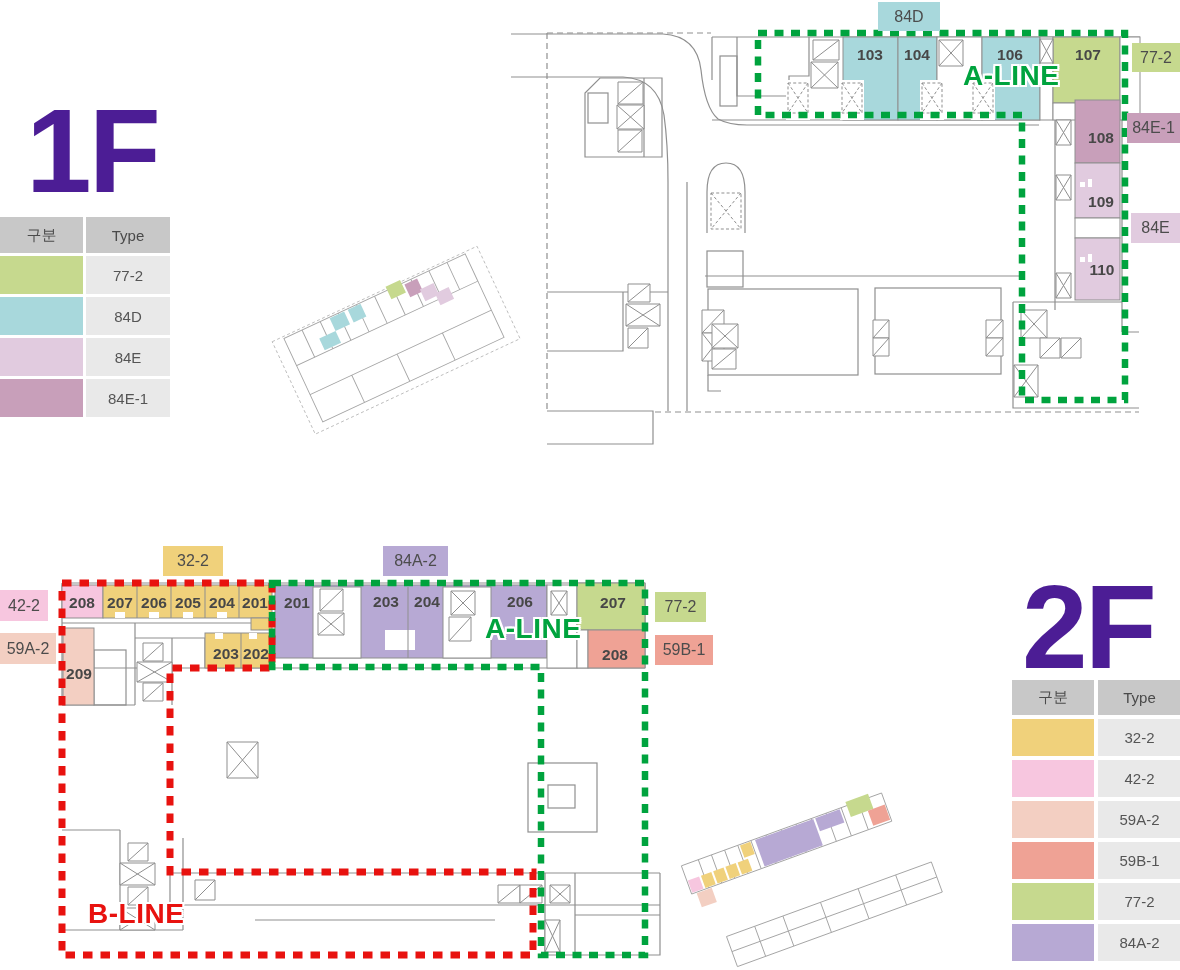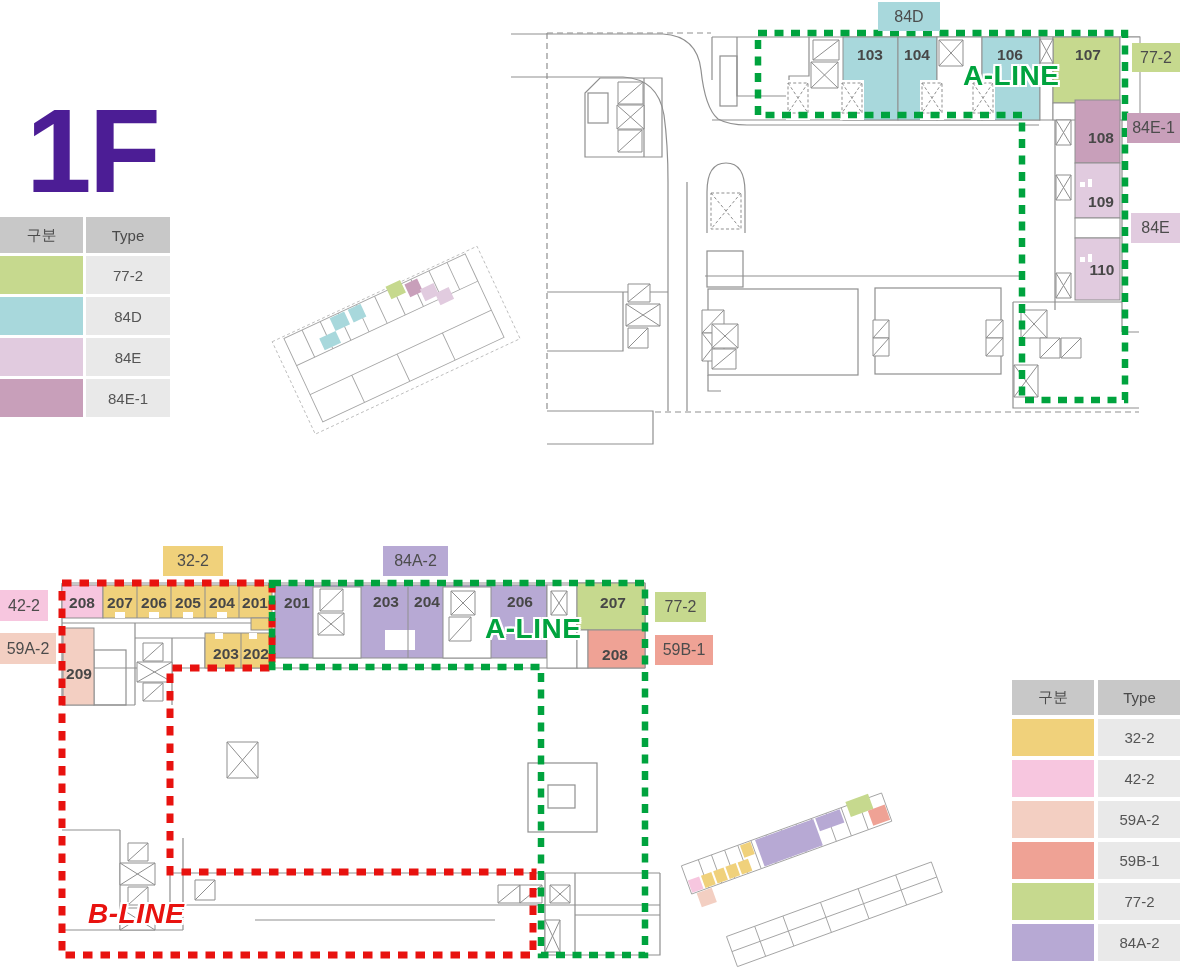--- a/index.html
+++ b/index.html
@@ -13,21 +13,21 @@
   .lg-sw{height:38px;}
   .lg-t{height:38px;background:#e9e9e9;color:#555;font-size:15px;display:flex;align-items:center;justify-content:center;}
   
   .chip{position:absolute;display:flex;align-items:center;justify-content:center;
         font-size:16px;color:#4c4c4c;}
   
   .line-label{position:absolute;font-size:28px;font-weight:800;letter-spacing:.5px;
      text-shadow:2px 0 0 #fff,-2px 0 0 #fff,0 2px 0 #fff,0 -2px 0 #fff,
                  2px 2px 0 #fff,-2px -2px 0 #fff,2px -2px 0 #fff,-2px 2px 0 #fff;}
   .green-label{color:var(--aline,#00a33e);text-align:right;}
-  .red-label{color:var(--bline,#e8120f);font-style:italic;}
+  .red-label{color:var(--bline,#e8120f);}
   
   svg{position:absolute;overflow:visible;}
   svg text{font-family:"Liberation Sans","DejaVu Sans",sans-serif;font-size:15.5px;font-weight:600;fill:#474747;text-anchor:middle;}
   .walls path,.walls rect{stroke:#8f8f8f;stroke-width:1.2;fill:none;}
   .cell{stroke:#8f8f8f;stroke-width:1;}
   .wfill{fill:#fff;stroke:#8f8f8f;stroke-width:1;}
   .wpad{fill:#fff;stroke:none;}
   .dashsite{stroke:#a2a2a2;stroke-width:1;fill:none;stroke-dasharray:6 4;}
   .aline{fill:none;stroke:var(--aline,#00a33e);stroke-width:6.5;stroke-dasharray:9 7.5;}
   .bline{fill:none;stroke:var(--bline,#e8120f);stroke-width:7;stroke-dasharray:9.5 8;}
@@ -188,20 +188,21 @@
       <rect x="170" y="81" width="15" height="13" fill="#e1cbdf"></rect>
     </g>
   </svg>
 
   <div class="chip" style="left: 878px; top: 2px; width: 62px; height: 29px; background-color: rgb(168, 216, 220);">84D</div>
   <div class="chip" style="left: 1132px; top: 43px; width: 48px; height: 29px; background-color: rgb(198, 217, 142);">77-2</div>
   <div class="chip" style="left: 1127px; top: 113px; width: 53px; height: 30px; background-color: rgb(200, 159, 186);">84E-1</div>
   <div class="chip" style="left: 1131px; top: 213px; width: 49px; height: 30px; background-color: rgb(225, 203, 223);">84E</div>
   <div class="line-label green-label" style="left:963px;top:60px;">A-LINE</div>
 
+  <div class="big-title" style="left:1022px;top:568px;">2F</div>
 
   <div class="legend" style="left:1012px;top:680px;">
     <div class="lg-grid" style="grid-template-columns:82px 83px;gap:4px;">
       <div class="lg-h" style="height:35px;">구분</div>
       <div class="lg-h" style="height:35px;">Type</div>
       <div class="lg-sw" style="height: 37px; background-color: rgb(240, 209, 123);"></div>
       <div class="lg-t" style="height:37px;">32-2</div>
       <div class="lg-sw" style="height: 37px; background-color: rgb(247, 198, 223);"></div>
       <div class="lg-t" style="height:37px;">42-2</div>
       <div class="lg-sw" style="height: 37px; background-color: rgb(243, 207, 194);"></div>

